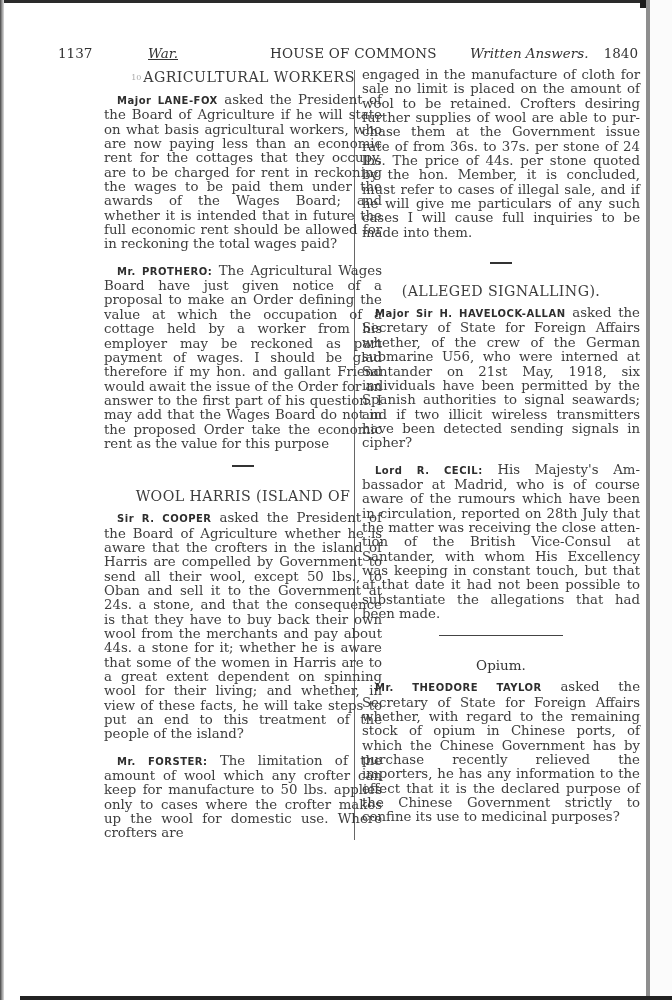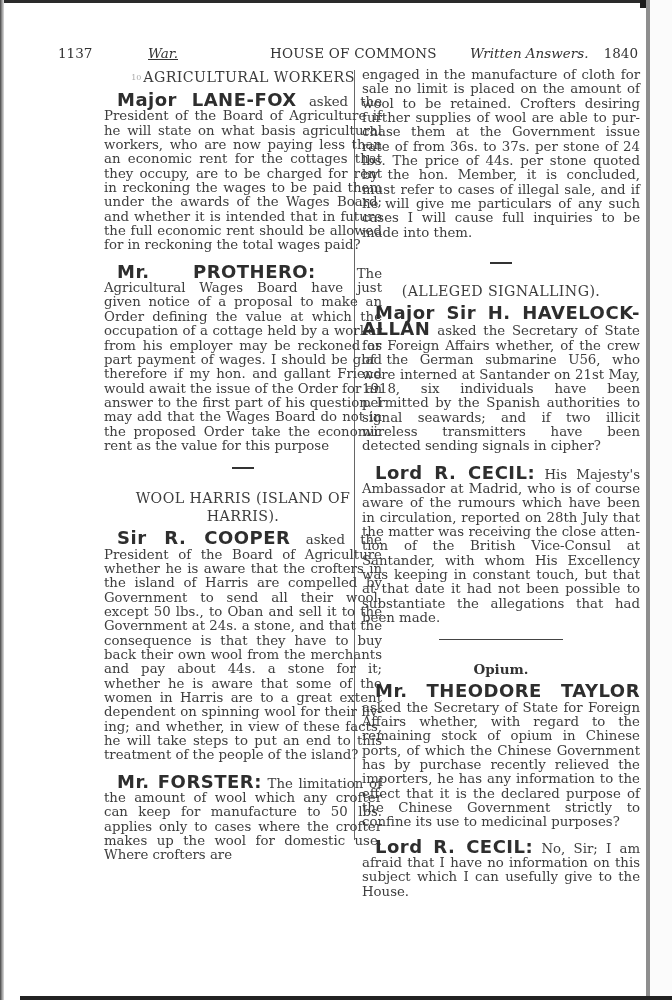--- a/index.html
+++ b/index.html
@@ -31,30 +31,30 @@
 
     .col { position: absolute; top: 68px; width: 278px; }
     .col-left { left: 68px; margin-left: 36px; }
     .col-right { left: 362px; }
 
     .heading {
       text-align: center; font-size: 14.2px; line-height: 18px;
       letter-spacing: 0.4px; color: #3c3c3c; margin: 0;
     }
     .heading .marg { font-size: 8px; color: #aaa; letter-spacing: 0; margin-right: 2px; vertical-align: 2px; }
-    .heading-bold { text-align: center; font-weight: bold; font-size: 13.5px; line-height: 18px; color: #333; }
+    .heading-bold { text-align: center; font-weight: normal; font-size: 13.5px; line-height: 18px; color: #333; }
 
     p.para {
       margin: 0; font-size: 13.3px; line-height: 14.35px;
       text-align: justify; text-indent: 13px; color: #3d3d3d;
       hyphens: manual;
     }
     .speaker {
       font-family: "DejaVu Sans", "Liberation Sans", sans-serif;
-      font-weight: bold; font-size: 18px; color: #2e2e2e; letter-spacing: 0.5px;
+      font-weight: bold; font-size: 10px; color: #2e2e2e; letter-spacing: 0.5px;
     }
     .rule-short { width: 22px; height: 2px; background: #333; margin: 0 auto; }
     .rule-long { width: 124px; height: 1px; background: #444; margin: 0 auto; }
 
     .sp6 { height: 6px; } .sp10 { height: 10px; }
     .sp12 { height: 12px; } .sp14 { height: 14px; } .sp18 { height: 18px; }
     .sp20 { height: 20px; } .sp22 { height: 22px; }
   </style>
 </head>
 <body>
@@ -84,21 +84,20 @@
     <div class="sp12"></div>
     <p class="para"><span class="speaker">Mr. PROTHERO:</span><span> The Agricultural Wages Board have just given notice of a proposal to make an Order defining the value at which the occupation of a cottage held by a worker from his employer may be reckoned as part payment of wages. I should be glad therefore if my hon. and gallant Friend would await the issue of the Order for an answer to the first part of his question. I may add that the Wages Board do not in the proposed Order take the economic rent as the value for this purpose</span></p>
   </div>
 
   <div class="sp14"></div>
   <div class="rule-short"></div>
   <div class="sp20"></div>
 
   <div>
     <div class="heading">WOOL HARRIS (ISLAND OF</div>
-    <div class="heading">HARRIS).</div>
     <div class="sp6"></div>
     <p class="para"><span class="speaker">Sir R. COOPER</span><span> asked the President of the Board of Agriculture whether he is aware that the crofters in the island of Harris are compelled by Government to send all their wool, except 50 lbs., to Oban and sell it to the Government at 24s. a stone, and that the consequence is that they have to buy back their own wool from the merchants and pay about 44s. a stone for it; whether he is aware that some of the women in Harris are to a great extent dependent on spinning wool for their liv­ing; and whether, in view of these facts, he will take steps to put an end to this treatment of the people of the island?</span></p>
     <div class="sp12"></div>
     <p class="para"><span class="speaker">Mr. FORSTER:</span><span> The limitation of the amount of wool which any crofter can keep for manufacture to 50 lbs. applies only to cases where the crofter makes up the wool for domestic use. Where crofters are</span></p>
   </div>
 </div>
 
 <div class="col col-right">
   <p class="para" style="text-indent:0">engaged in the manufacture of cloth for sale no limit is placed on the amount of wool to be retained. Crofters desiring further supplies of wool are able to pur­chase them at the Government issue rate of from 36s. to 37s. per stone of 24 lbs. The price of 44s. per stone quoted by the hon. Member, it is concluded, must refer to cases of illegal sale, and if he will give me particulars of any such cases I will cause full inquiries to be made into them.</p>
 
@@ -116,15 +115,14 @@
 
   <div class="sp14"></div>
   <div class="rule-long"></div>
   <div class="sp20"></div>
 
   <div>
     <div class="heading-bold">Opium.</div>
     <div class="sp6"></div>
     <p class="para"><span class="speaker">Mr. THEODORE TAYLOR</span><span> asked the Secretary of State for Foreign Affairs whether, with regard to the remaining stock of opium in Chinese ports, of which the Chinese Government has by purchase recently relieved the importers, he has any information to the effect that it is the declared purpose of the Chinese Govern­ment strictly to confine its use to medicinal purposes?</span></p>
     <div class="sp10"></div>
-    <p class="para"><span class="speaker">Lord R. CECIL:</span><span> No, Sir; I am afraid that I have no information on this subject which I can usefully give to the House.</span></p>
   </div>
 </div>
 
 </body></html>

